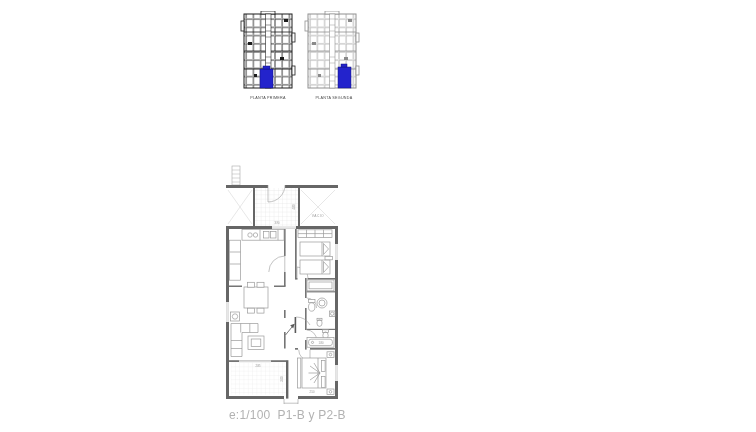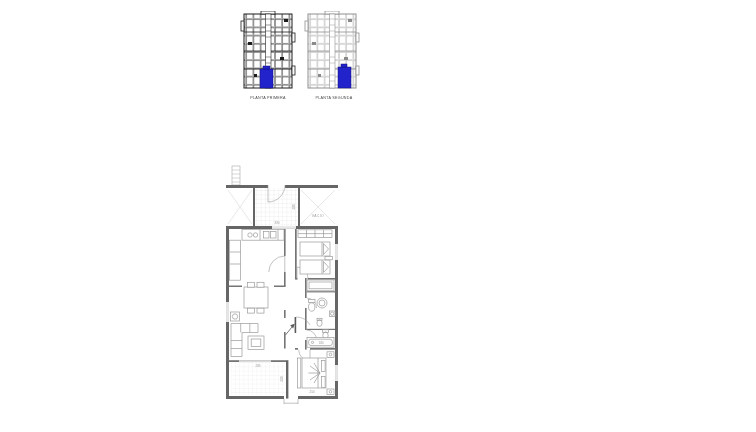--- a/index.html
+++ b/index.html
@@ -242,13 +242,14 @@
       <rect x="17" y="200.2" width="32" height="1.8" fill="#fff"></rect>
       <path d="M17 200.6 H49 M17 201.7 H49" stroke="#ababab" stroke-width="0.5"></path>
       <rect x="64" y="200.2" width="2.4" height="38.4" fill="#666"></rect>
       <text class="t" x="36" y="207" text-anchor="middle">2.85</text>
       <text class="t" x="60.5" y="219" text-anchor="middle" transform="rotate(-90 60.5 219)">3.00</text>
     </g>
 
     <path d="M62 239 V244 M76 239 V244 M62 243.2 H76" stroke="#9a9a9a" stroke-width="0.6" fill="none"></path>
   </svg>
 
+  <div class="caption">e:1/100  P1-B y P2-B</div>
 </div>
 
 </body></html>

